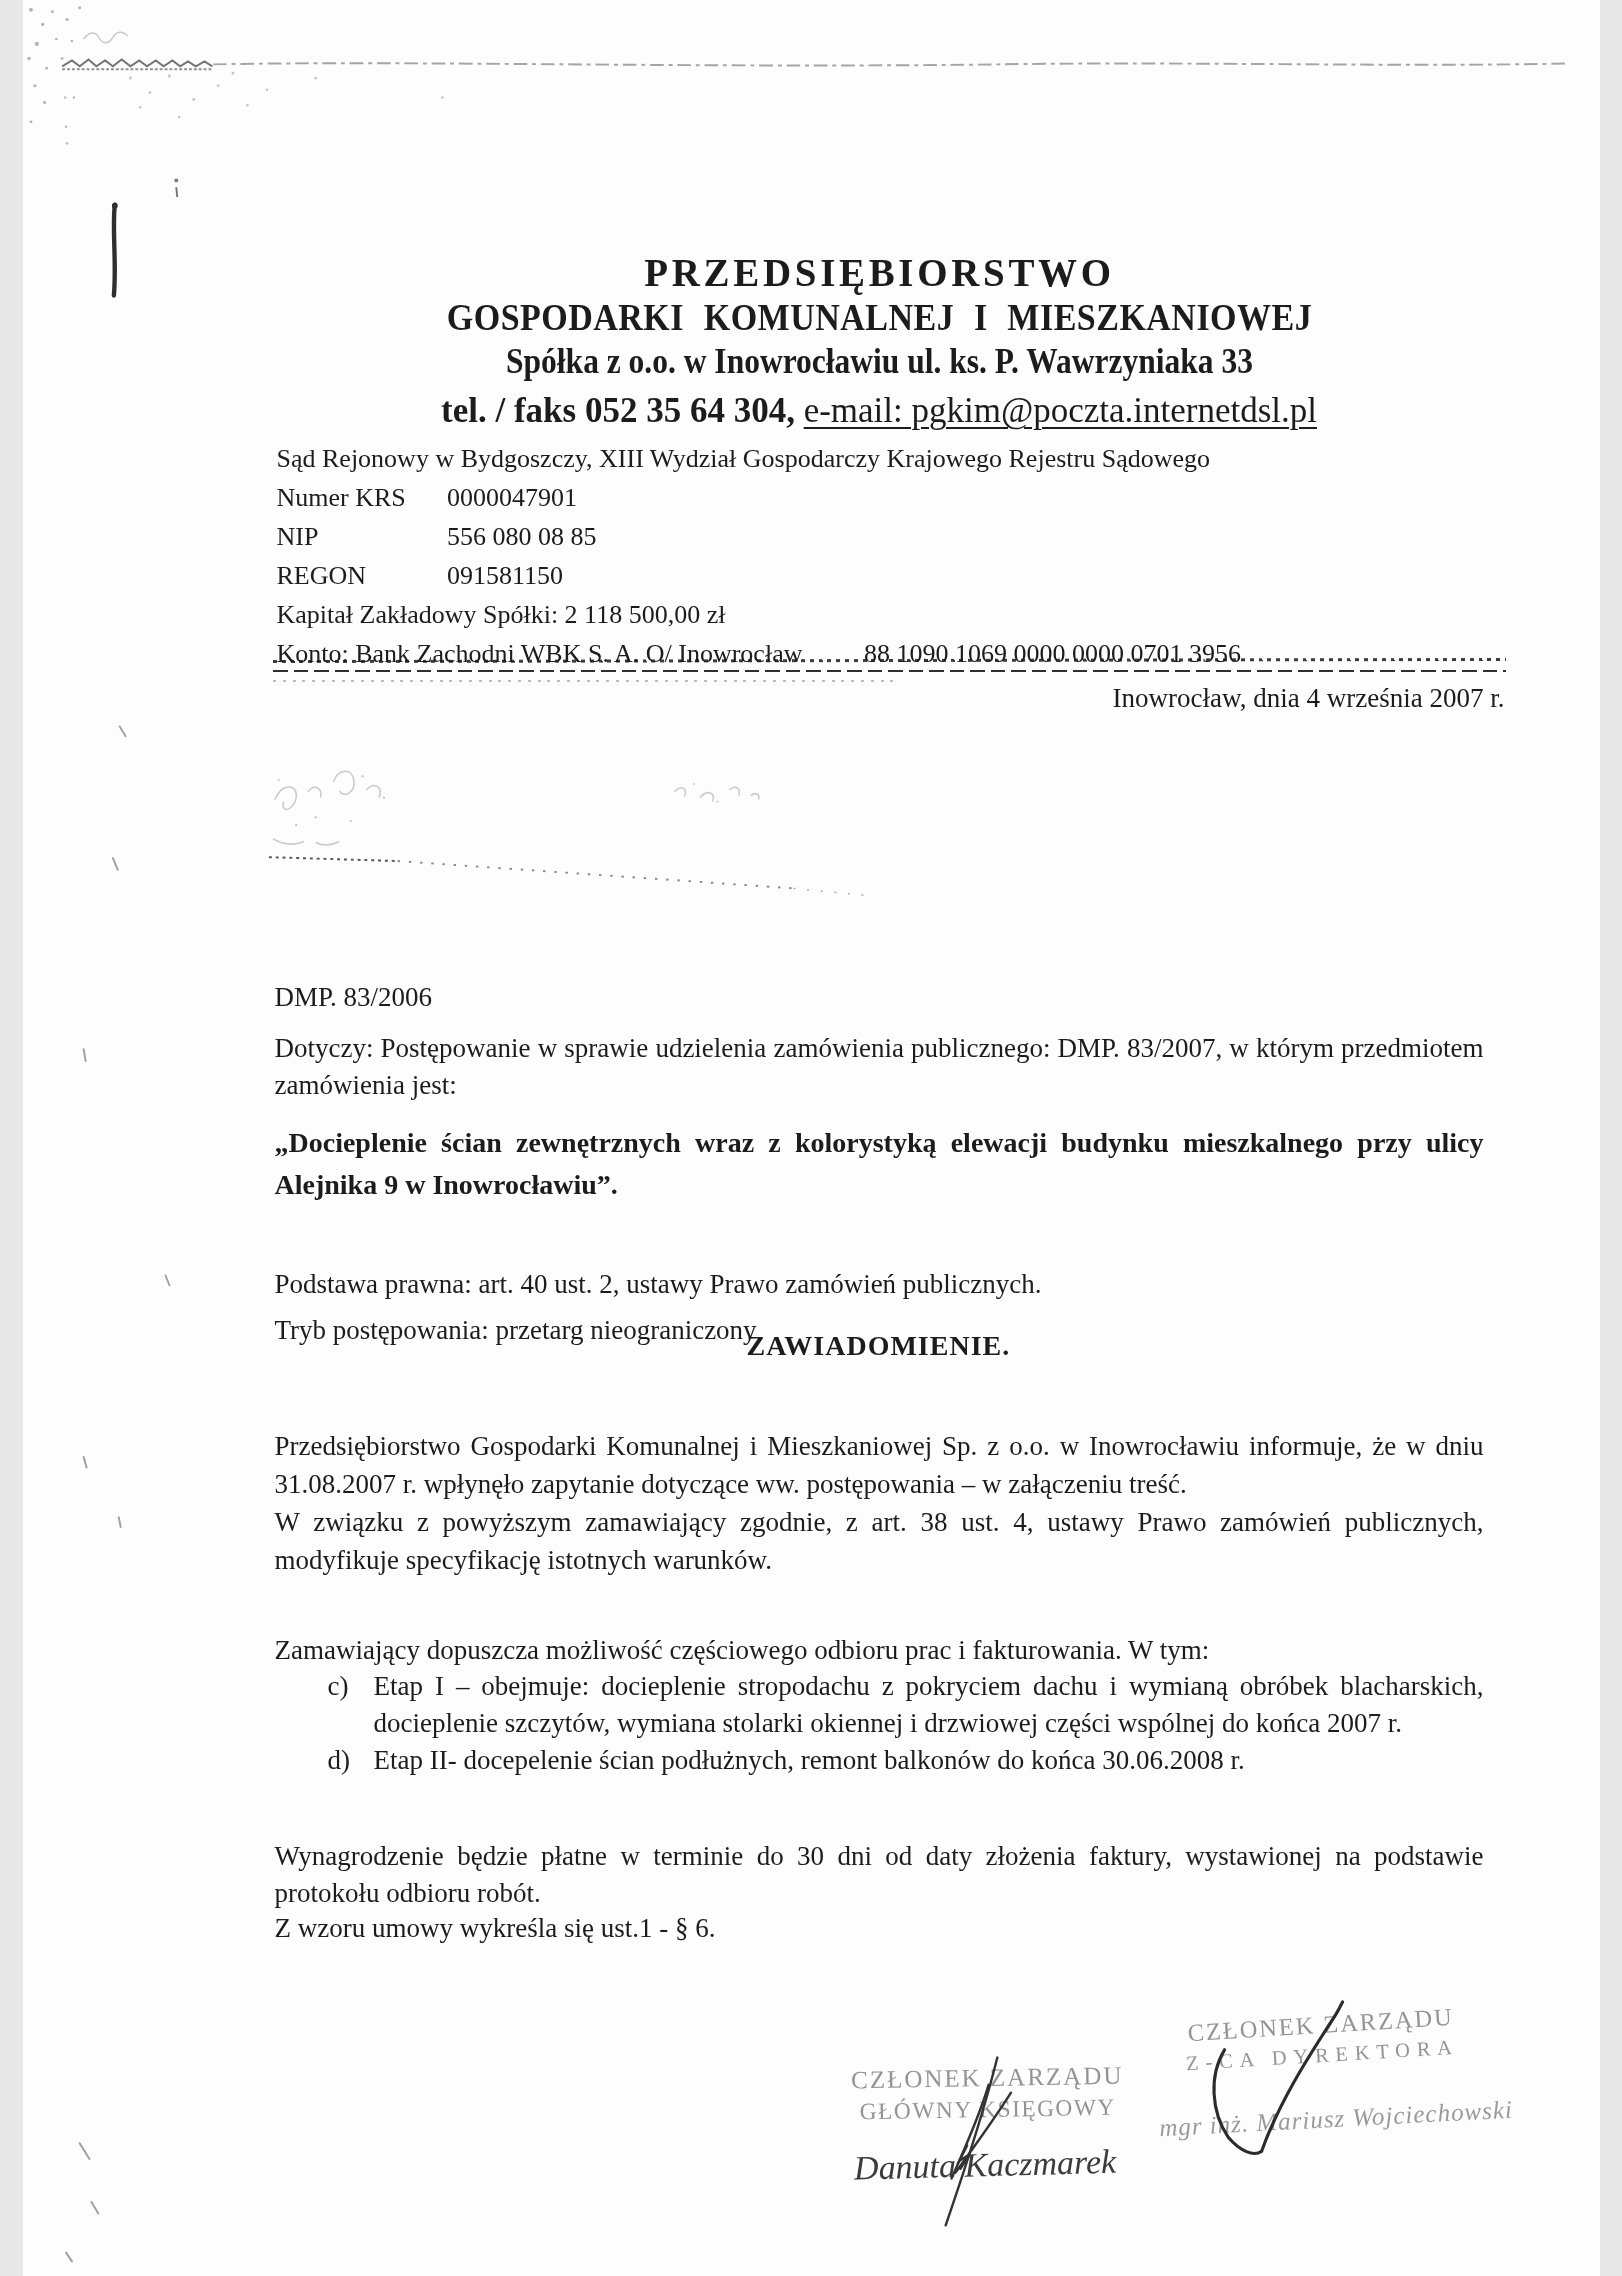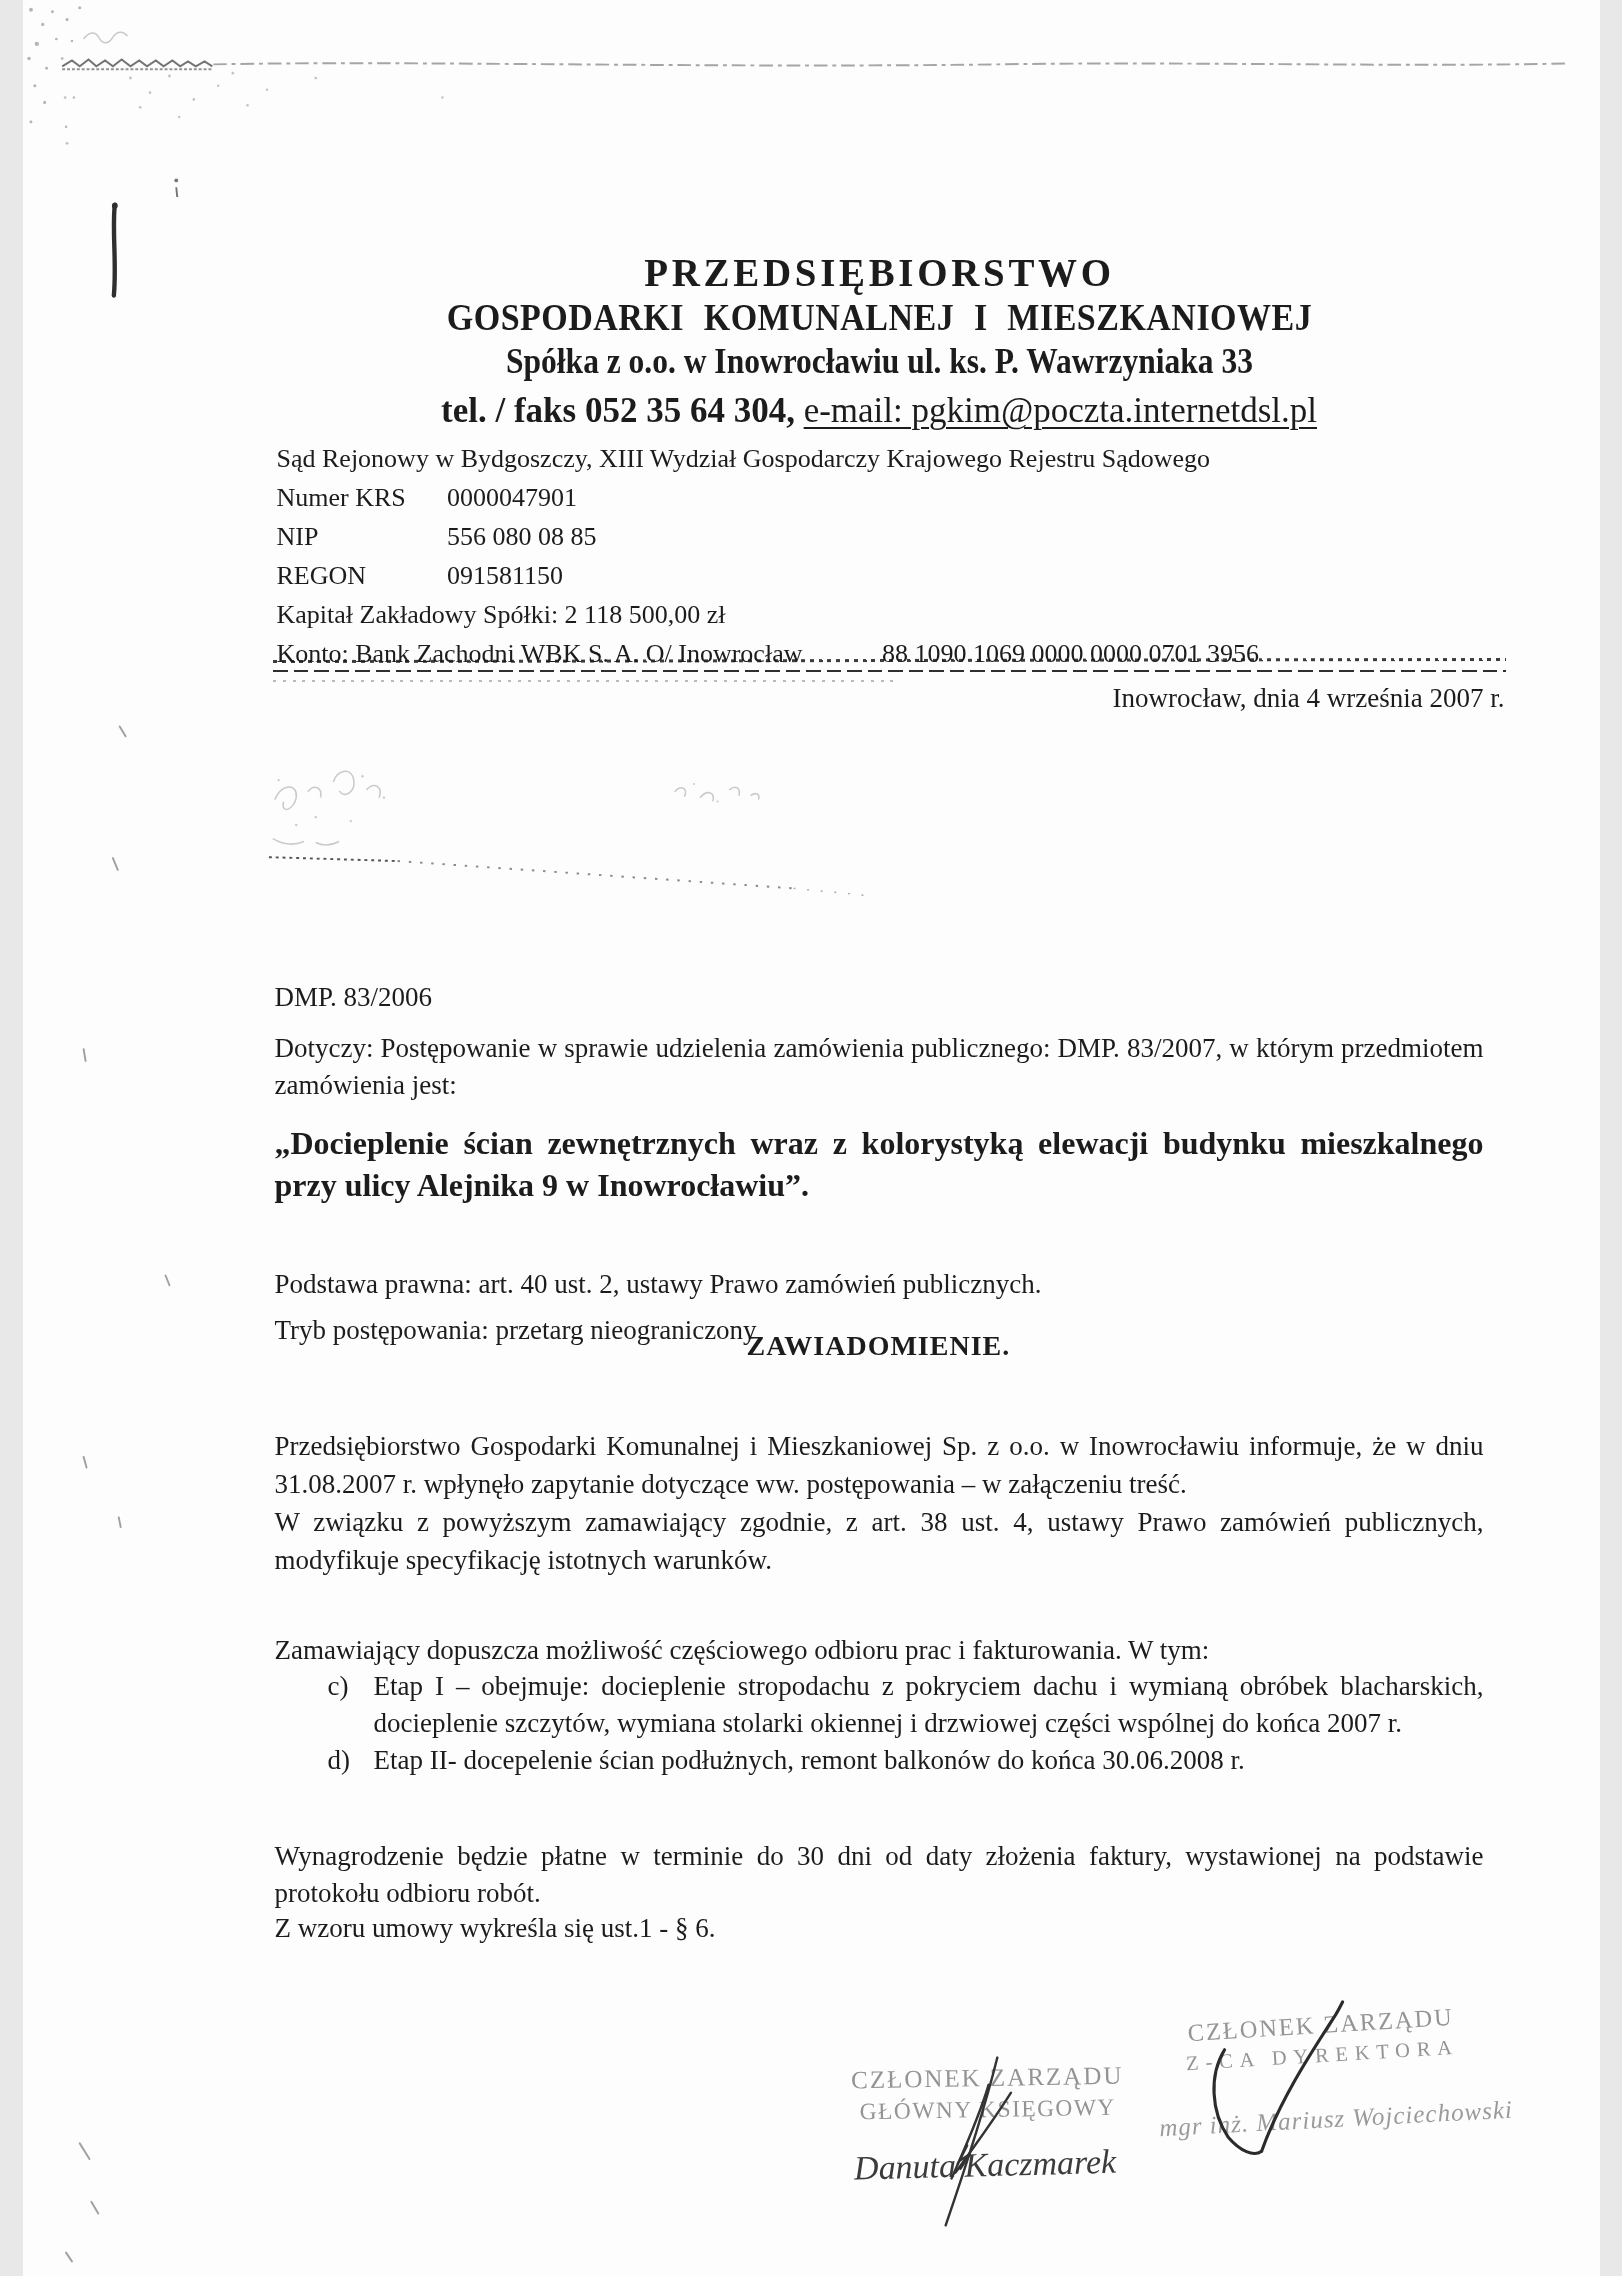--- a/index.html
+++ b/index.html
@@ -22,36 +22,36 @@
   .hdr1 { top:248px; font-size:41px; letter-spacing:3.9px; transform:scaleX(.95); }
   .hdr2 { top:296px; font-size:37px; word-spacing:11.7px; letter-spacing:0.5px; transform:scaleX(.92); }
   .hdr3 { top:342px; font-size:35px; transform:scaleX(.90); }
   .hdr4 { top:391px; font-size:35px; font-weight:normal; }
   .hdr4 .tel { font-weight:bold; }
   .hdr4 .mail { text-decoration:underline; text-decoration-thickness:2px; text-underline-offset:4.9px; }
 
   
   .cinfo { left:254px; top:439px; width:1229px; font-size:26px; line-height:39px; }
   .cinfo .lbl { display:inline-block; min-width:164px; }
-  .cinfo .acct { margin-left:73px; }
+  .cinfo .acct { margin-left:55px; }
 
   
   .sep-a { left:250px; top:659px; width:1233px; height:2.9px;
            background-image:repeating-linear-gradient(90deg,#3c3c3c 0 3.9px,transparent 3.9px 8.8px); transform:rotate(-0.1deg); }
   .sep-b { left:250px; top:670px; width:1233px; height:2px;
            background-image:repeating-linear-gradient(90deg,#2e2e2e 0 14.6px,transparent 14.6px 20.5px); }
   .sep-c { left:250px; top:680px; width:624px; height:2px; opacity:.6;
            background-image:repeating-linear-gradient(90deg,#8f8f8f 0 2.9px,transparent 2.9px 9.8px); }
   .dateline { left:975px; top:683px; width:507px; text-align:right; font-size:27px; }
 
   
   .bodyblk { left:252px; width:1209px; font-size:27px; line-height:37px; }
   .ref      { top:979px; }
   .regard   { top:1030px; text-align:justify; }
-  .subject  { top:1122px; font-weight:bold; font-size:32px; line-height:42px; text-align:justify; }
+  .subject  { top:1122px; font-weight:bold; font-size:28px; line-height:42px; text-align:justify; }
   .tryb     { top:1272px;margin-top:40px; }
   .podstawa { top:1266px; }
   .notice-title { left:724px; top:1330px; font-size:28px; font-weight:bold; letter-spacing:1px; white-space:nowrap; }
   .heading  { top:1397px; font-weight:bold; line-height:40px; }
   .heading span { text-decoration:underline; text-decoration-thickness:2.4px; text-underline-offset:4.9px; }
   .para12   { top:1427px; line-height:38px; }
   .para12 .j { text-align:justify; }
   .para3    { top:1632px; }
   .listblk  { top:1668px; line-height:37px; }
   .li { position:relative; padding-left:99px; text-align:justify; }

